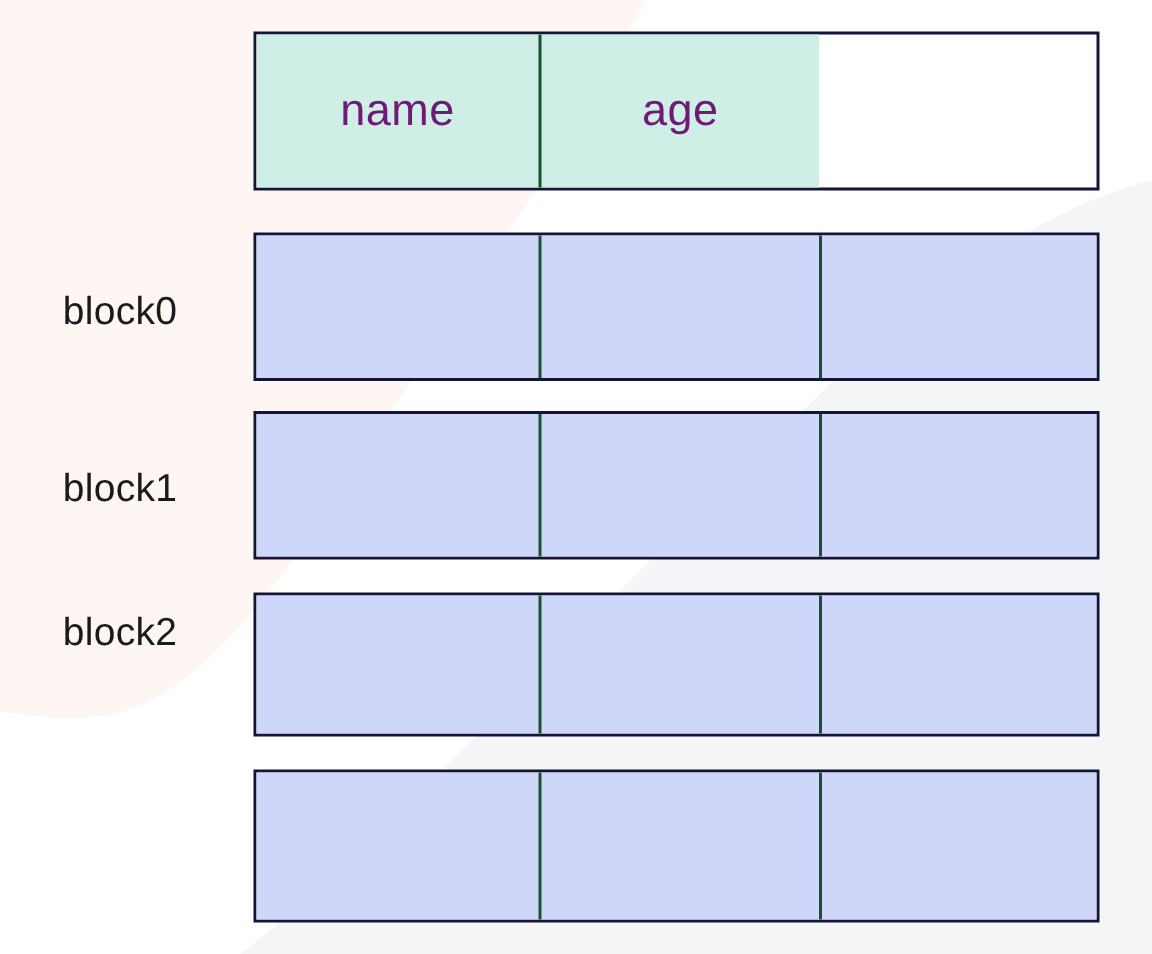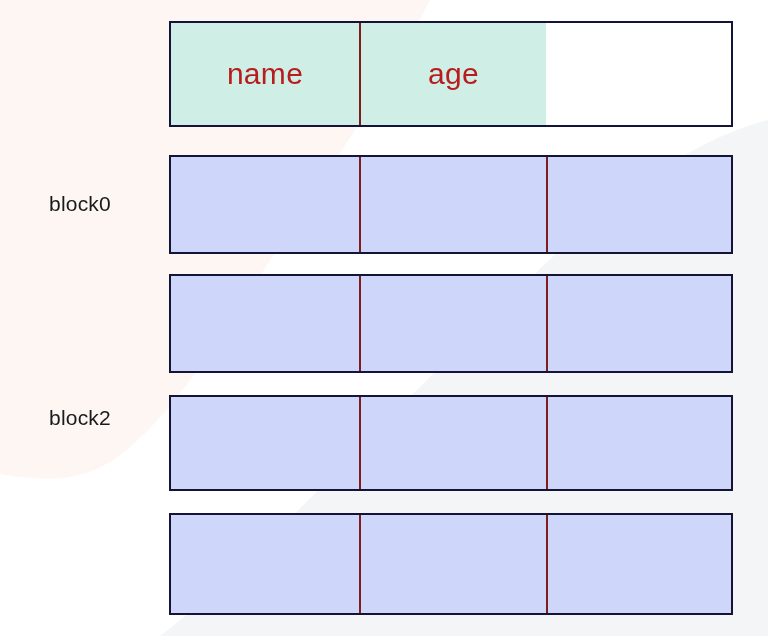--- a/index.html
+++ b/index.html
@@ -38,47 +38,47 @@
     left: 0;
     width: 768px;
     height: 636px;
   }
 
   .row-label {
     position: absolute;
     left: 0;
     width: 160px;
     text-align: center;
-    font-size: 21px;
+    font-size: 26px;
     color: #1a1a1a;
     letter-spacing: 0.2px;
     white-space: nowrap;
   }
 
   .table-row {
     position: absolute;
     left: 169px;
     width: 564px;
     display: flex;
     box-sizing: border-box;
     border: 2px solid #141438;
   }
 
   .cell {
     box-sizing: border-box;
     display: flex;
     align-items: center;
     justify-content: center;
     font-size: 30px;
-    color: #b91c1c;
+    color: #701a75;
     letter-spacing: 0.3px;
     overflow: hidden;
   }
   .cell + .cell {
-    border-left: 2px solid #7f1d1d;
+    border-left: 2px solid #14532d;
   }
   .cell.c0 { width: 188px; }
   .cell.c1 { width: 187px; }
   .cell.c2 { width: 185px; }
 
   .header-row .cell { background: #cfeee5; }
   .body-row   .cell { background: #ced7fa; }
 </style>
 </head>
 <body>
@@ -102,20 +102,21 @@
       <div class="cell c1">age</div>
     </div>
 
     <div class="row-label" style="top:192px;">block0</div>
     <div class="table-row body-row" style="top:155px; height:99px;">
       <div class="cell c0"></div>
       <div class="cell c1"></div>
       <div class="cell c2"></div>
     </div>
 
+    <div class="row-label" style="top:310px;">block1</div>
     <div class="table-row body-row" style="top:274px; height:99px;">
       <div class="cell c0"></div>
       <div class="cell c1"></div>
       <div class="cell c2"></div>
     </div>
 
     <div class="row-label" style="top:406px;">block2</div>
     <div class="table-row body-row" style="top:395px; height:96px;">
       <div class="cell c0"></div>
       <div class="cell c1"></div>

